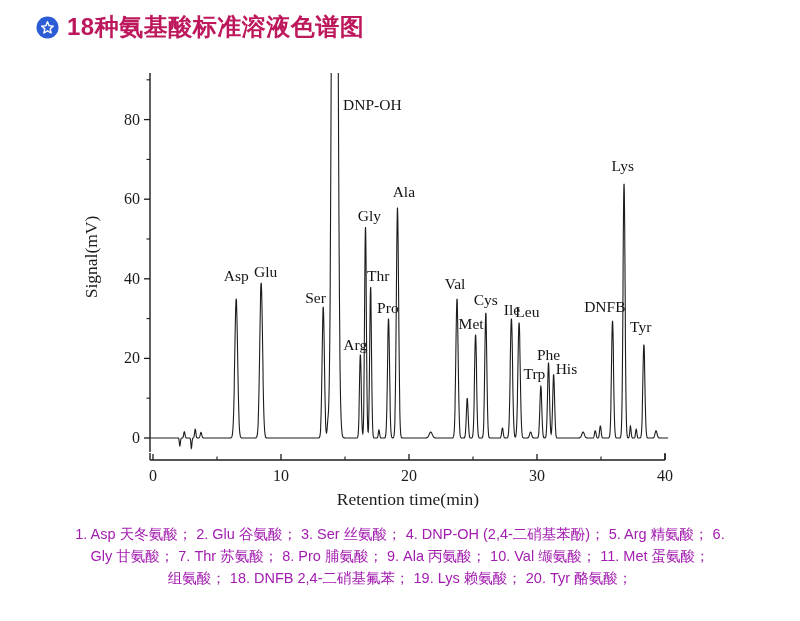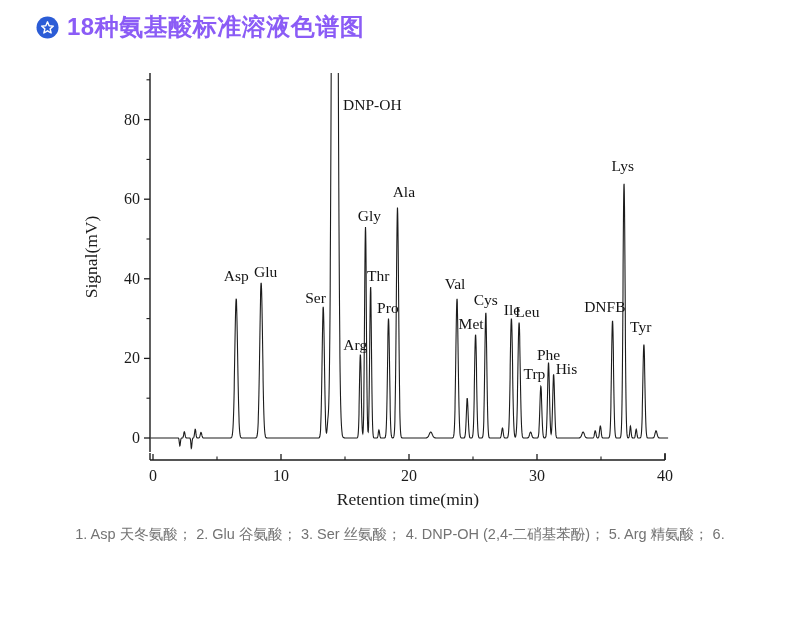--- a/index.html
+++ b/index.html
@@ -10,21 +10,21 @@
   .header{
     position:absolute;top:11px;left:36px;display:flex;align-items:center;gap:8px;
   }
   .header .title{
     font-size:24px;font-weight:bold;letter-spacing:0.5px;
   }
   .badge{width:23px;height:23px;display:block;}
   #chart-svg{position:absolute;left:0;top:0;}
   .caption{
     position:absolute;top:523px;left:0;width:800px;text-align:center;
-    font-size:14.5px;line-height:22px;color:#737373;
+    font-size:14.5px;line-height:22px;color:#a21caf;
   }
   .caption div{white-space:nowrap;}
 </style>
 </head>
 <body>
 
 <svg id="chart-svg" width="800" height="518" aria-label="chromatogram">
     <defs>
       <clipPath id="plotclip">
         <rect x="150" y="73" width="519" height="387"></rect>
@@ -86,18 +86,20 @@
     <text x="604.8399999999999" y="311.834" text-anchor="middle" font-size="15.5" font-family="&quot;Liberation Serif&quot;,&quot;DejaVu Serif&quot;,serif" fill="#141414">DNFB</text>
     <text x="622.76" y="171.33999999999997" text-anchor="middle" font-size="15.5" font-family="&quot;Liberation Serif&quot;,&quot;DejaVu Serif&quot;,serif" fill="#141414">Lys</text>
     <text x="640.6800000000001" y="332.132" text-anchor="middle" font-size="15.5" font-family="&quot;Liberation Serif&quot;,&quot;DejaVu Serif&quot;,serif" fill="#141414">Tyr</text>
   </svg>
 
 <div class="header">
   <svg class="badge" viewBox="0 0 23 23">
     <circle cx="11.5" cy="11.5" r="11" fill="#2b5cd6"></circle>
     <path d="M11.5 5.8 L13.15 9.73 L17.4 10.08 L14.16 12.87 L15.14 17.02 L11.5 14.8 L7.86 17.02 L8.84 12.87 L5.6 10.08 L9.85 9.73 Z" fill="none" stroke="#ffffff" stroke-width="1.4" stroke-linejoin="round"></path>
   </svg>
-  <div class="title" style="color: #8b5cf6; text-align: center;">18种氨基酸标准溶液色谱图</div>
+  <div class="title" style="color: #be185d; text-align: center;">18种氨基酸标准溶液色谱图</div>
 </div>
 
 <div class="caption">
   <div>1. Asp 天冬氨酸； 2. Glu 谷氨酸； 3. Ser 丝氨酸； 4. DNP-OH (2,4-二硝基苯酚)； 5. Arg 精氨酸； 6.</div>
+  <div>Gly 甘氨酸； 7. Thr 苏氨酸； 8. Pro 脯氨酸； 9. Ala 丙氨酸； 10. Val 缬氨酸； 11. Met 蛋氨酸；</div>
+  <div>组氨酸； 18. DNFB 2,4-二硝基氟苯； 19. Lys 赖氨酸； 20. Tyr 酪氨酸；</div>
 </div>
 
 </body></html>

